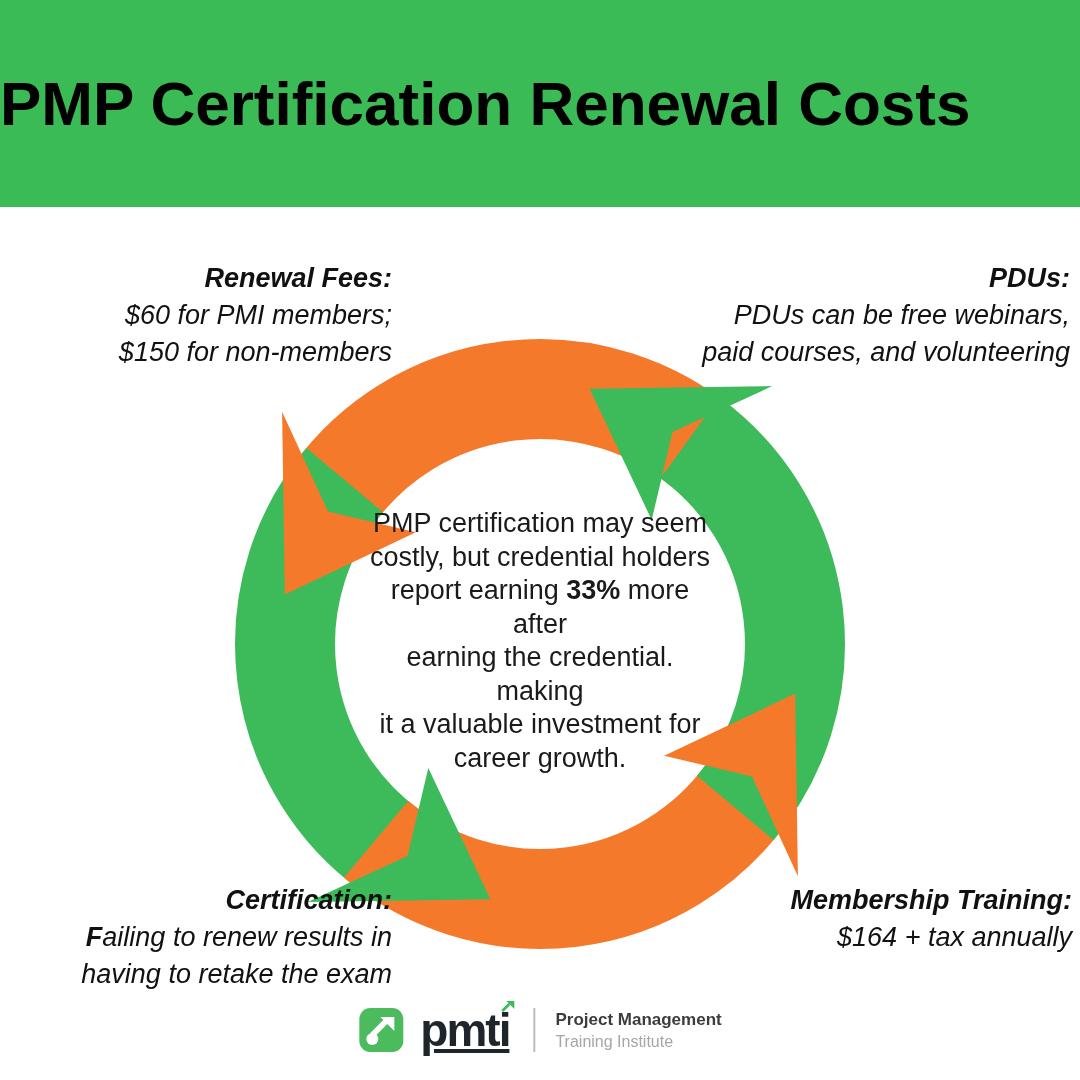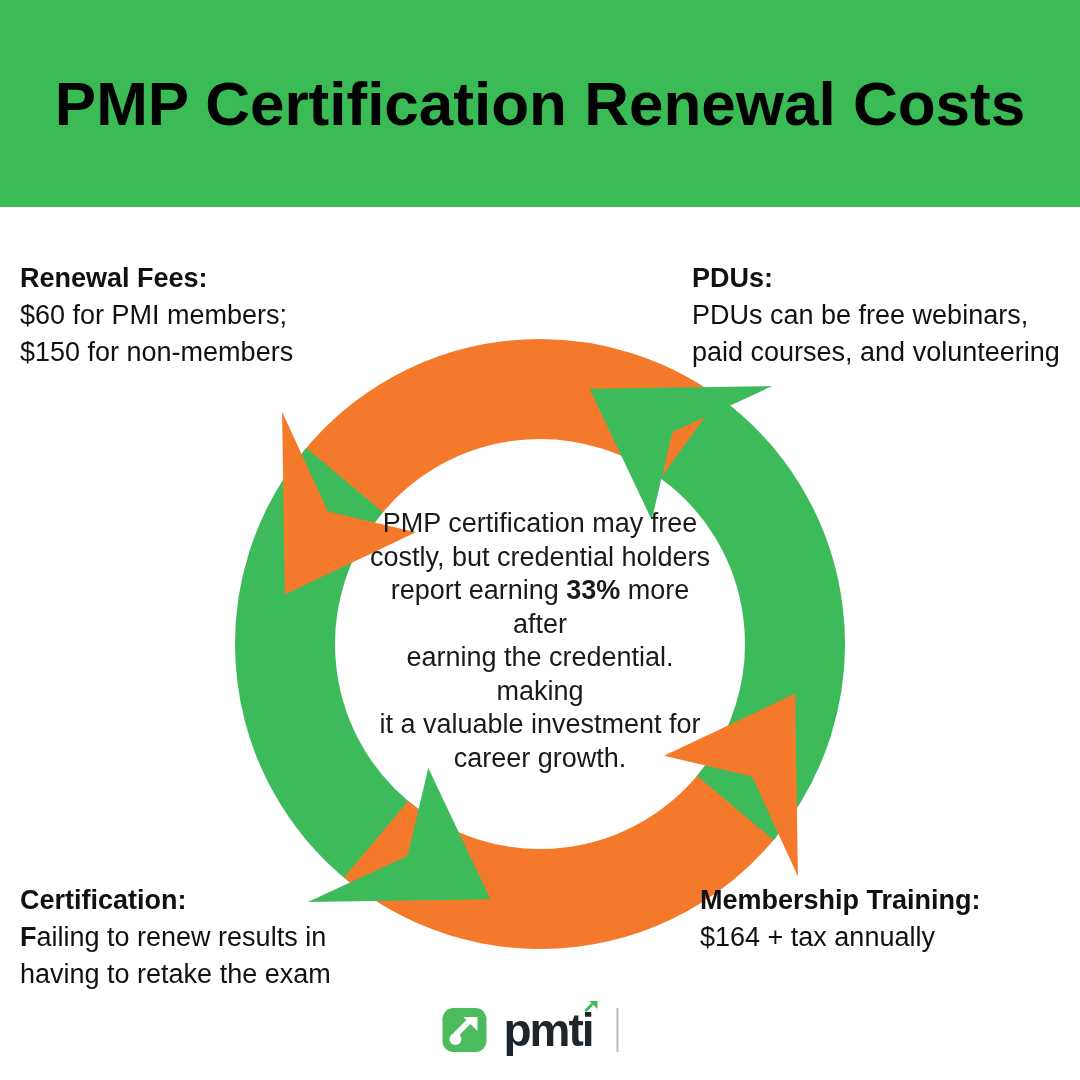--- a/index.html
+++ b/index.html
@@ -8,39 +8,40 @@
     width:1080px;height:1080px;
     overflow:hidden;
     background:#ffffff;
     font-family:"Liberation Sans", sans-serif;
     color:#111111;
   }
   
   .banner{
     position:absolute;left:0;top:0;width:1080px;height:207px;
     background:var(--banner-green,#3ABB56);
-    display:flex;align-items:center;justify-content:center;
+    display:flex;align-items:center;
   }
   .banner h1{
     margin:0;
     font-size:62px;
     font-weight:bold;
     letter-spacing:0px;
     color:#000000;
     white-space:nowrap;
   }
   
   .cycle-svg{position:absolute;left:0;top:0;width:1080px;height:1080px;}
   
   .note{
     position:absolute;
-    text-align:left;
+    text-align:right;
     font-size:27px;
     line-height:37px;
     color:#111111;
+    font-style:italic;
   }
   .note .note-heading{font-weight:bold;}
   .note-tl{left:20px;top:260px;width:372px;}
   .note-tr{left:692px;top:260px;width:378px;}
   .note-bl{left:20px;top:882px;width:372px;}
   .note-br{left:700px;top:882px;width:372px;}
   .bold-first::first-letter{font-weight:bold;}
   
   .center-text{
     position:absolute;
@@ -115,41 +116,45 @@
     <div class="note-line bold-first">Failing to renew results in</div>
     <div class="note-line">having to retake the exam</div>
   </div>
 
   <div class="note note-br">
     <div class="note-heading">Membership Training:</div>
     <div class="note-line">$164 + tax annually</div>
   </div>
 
   <div class="center-text">
-    <div><span>PMP certification may free</span><b></b><span></span></div>
+    <div><span>PMP certification may seem</span><b></b><span></span></div>
     <div><span>costly, but credential holders</span><b></b><span></span></div>
     <div><span>report earning </span><b>33%</b><span> more after</span></div>
     <div><span>earning the credential. making</span><b></b><span></span></div>
     <div><span>it a valuable investment for</span><b></b><span></span></div>
     <div><span>career growth.</span><b></b><span></span></div>
   </div>
 
   <footer class="brand">
     <svg class="brand-square" width="46" height="46" viewBox="0 0 46 46">
       <rect x="1" y="1" width="44" height="44" rx="11" fill="#4CBB5E"></rect>
       <circle cx="14" cy="32" r="6" fill="#ffffff"></circle>
       <polygon points="12,26 26,12 30,16 16,30" fill="#ffffff"></polygon>
       <polygon points="22,10 36,10 36,24 30,18 24,12" fill="#ffffff"></polygon>
     </svg>
 
     <div class="wordmark-wrap">
-      <span class="wordmark" style="color: rgb(30, 38, 43);">pmti</span>
+      <span class="wordmark" style="color: rgb(30, 38, 43); text-decoration: underline;">pmti</span>
       <svg class="i-arrow" width="16" height="16" viewBox="0 0 16 16">
         <polygon points="1,10 8,3 10,5 3,12" fill="#3DBB5B"></polygon>
         <polygon points="6,1 14,1 14,9 11,6 9,4" fill="#3DBB5B"></polygon>
       </svg>
     </div>
 
     <div class="brand-divider" style="background: rgb(185, 189, 193);"></div>
 
+    <div class="brand-text">
+      <div class="brand-line1">Project Management</div>
+      <div class="brand-line2">Training Institute</div>
+    </div>
   </footer>
 
 </div>
 
 </body></html>

